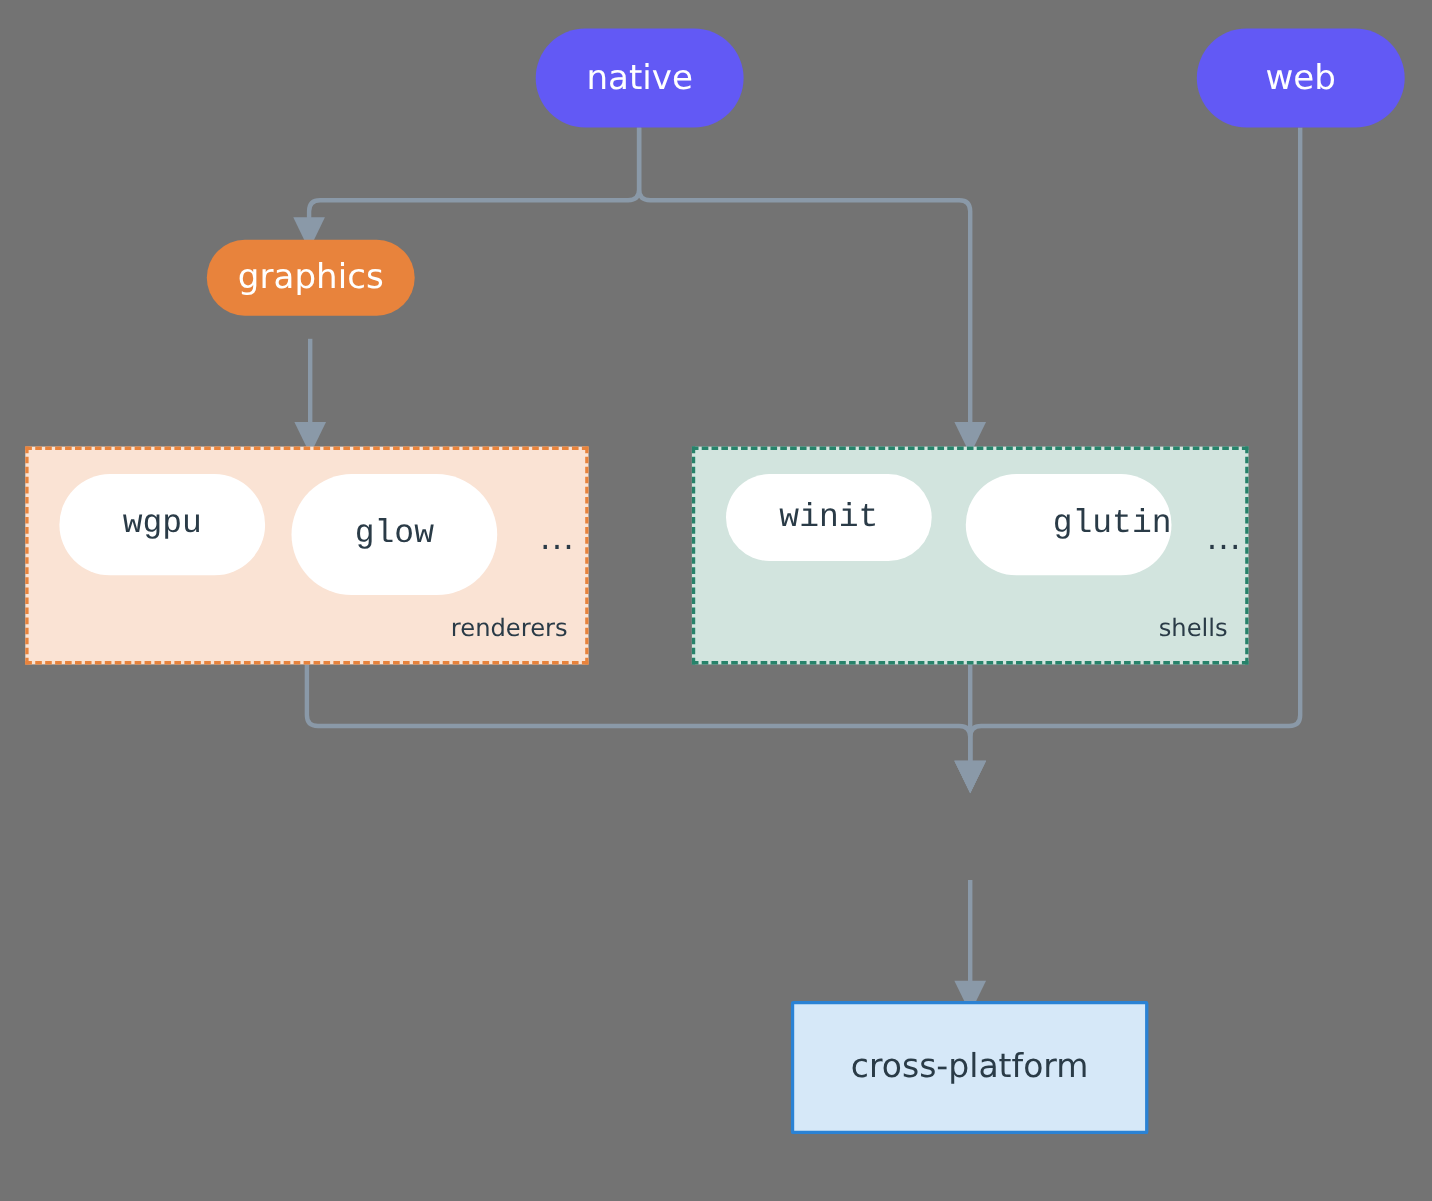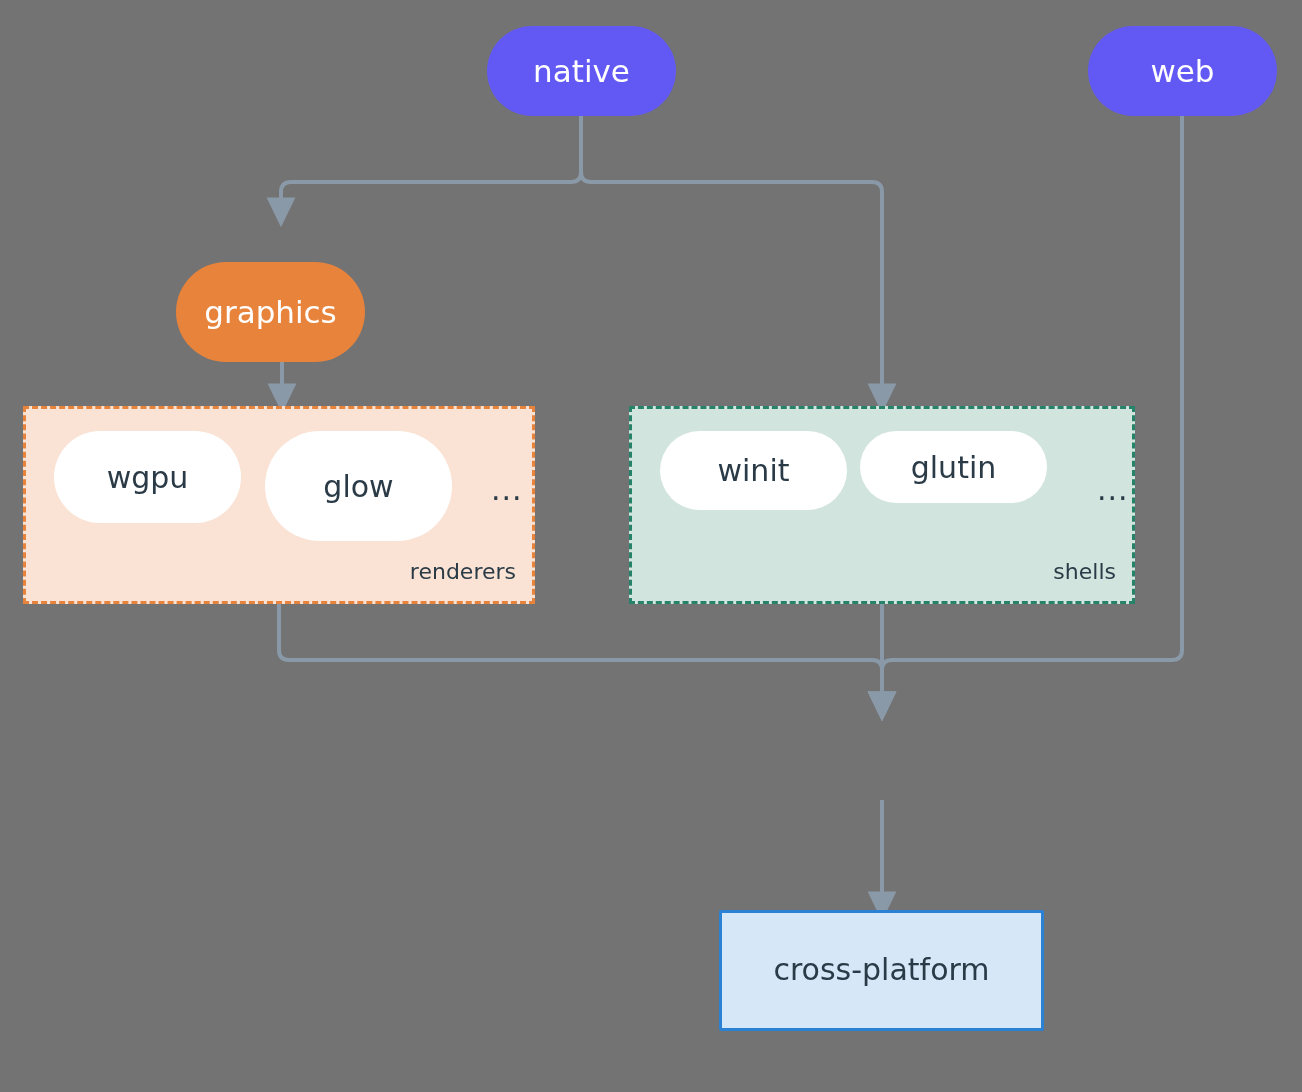--- a/index.html
+++ b/index.html
@@ -74,20 +74,21 @@
   .leaf {
     position: absolute;
     display: flex;
     align-items: center;
     justify-content: center;
     background: #FFFFFF;
     color: #2A3B47;
     border-radius: 999px;
     font-size: 30px;
     box-sizing: border-box;
+    font-family: Liberation Mono, monospace;
   }
   .ellipsis {
     position: absolute;
     color: #2A3B47;
     font-size: 30px;
     letter-spacing: 1px;
     line-height: 1;
   }
   .group-label {
     position: absolute;
@@ -125,40 +126,40 @@
   </svg>
 
   <div class="node pill node-native" style="left:487px; top:26px; width:189px; height:90px;">
     <span>native</span>
   </div>
 
   <div class="node pill node-web" style="left:1088px; top:26px; width:189px; height:90px;">
     <span>web</span>
   </div>
 
-  <div class="node pill node-graphics" style="left:176px; top:218px; width:189px; height:100px;margin-top:44px;">
+  <div class="node pill node-graphics" style="left:188px; top:218px; width:189px; height:69px;">
     <span>graphics</span>
   </div>
 
   <div class="group group-renderers" style="left:23px; top:406px; width:512px; height:198px;">
     <div class="leaf" style="left:28px; top:22px; width:187px; height:92px;">
       <span>wgpu</span>
     </div>
     <div class="leaf" style="left:239px; top:22px; width:187px; height:110px;">
       <span>glow</span>
     </div>
     <div class="ellipsis" style="left:465px; top:66px;">...</div>
     <div class="group-label" style="right:16px; bottom:18px;">renderers</div>
   </div>
 
   <div class="group group-shells" style="left:629px; top:406px; width:506px; height:198px;">
     <div class="leaf" style="left:28px; top:22px; width:187px; height:79px;">
       <span>winit</span>
     </div>
-    <div class="leaf" style="left:228px; top:22px; width:187px; height:72px;">
+    <div class="leaf" style="left:246px; top:22px; width:187px; height:92px;justify-content:flex-end;">
       <span>glutin</span>
     </div>
     <div class="ellipsis" style="left:465px; top:66px;">...</div>
     <div class="group-label" style="right:16px; bottom:18px;">shells</div>
   </div>
 
 
   <div class="node node-app" style="left:719px; top:910px; width:325px; height:121px;">
     <span>cross-platform</span>
   </div>

